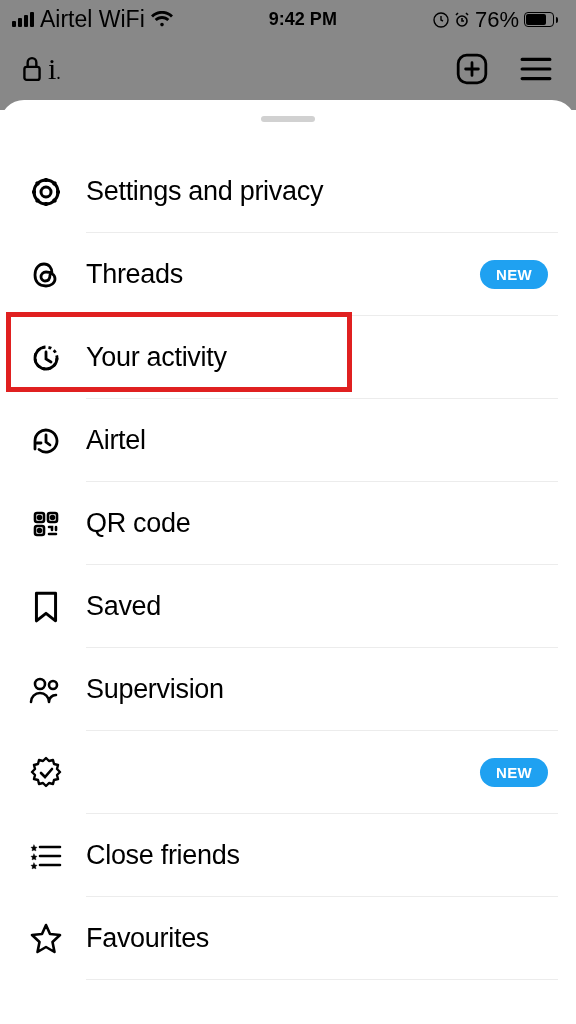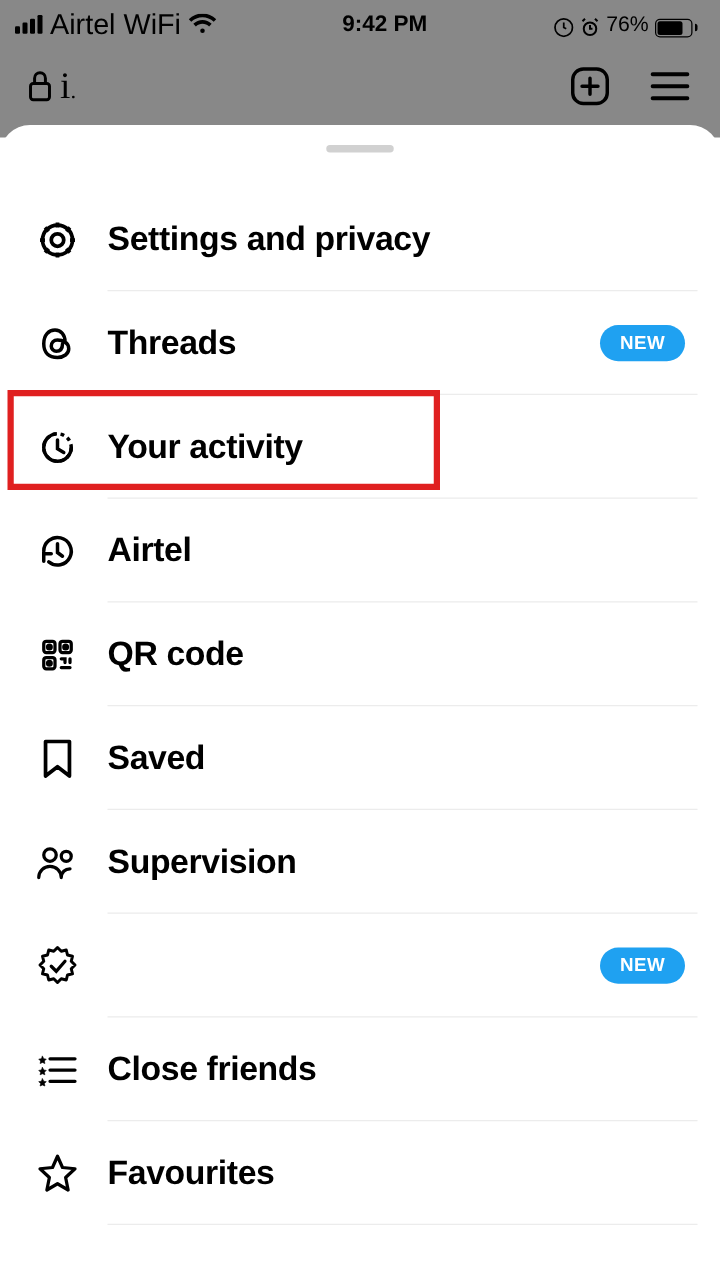--- a/index.html
+++ b/index.html
@@ -29,21 +29,21 @@
       font-weight: 600;
       color: #000;
       background: transparent;
     }
     .status-left { display: flex; align-items: center; gap: 6px; }
     .signal-bars { display: inline-flex; align-items: flex-end; gap: 2px; }
     .signal-bars span { width: 4px; background: #000; border-radius: 1px; }
     .signal-bars span:nth-child(1){height:6px} .signal-bars span:nth-child(2){height:9px}
     .signal-bars span:nth-child(3){height:12px} .signal-bars span:nth-child(4){height:15px}
     .carrier { font-size: 23px; font-weight: 500; }
-    .status-right { display: flex; align-items: flex-end; gap: 5px; font-size: 17px; font-weight: 500;}
+    .status-right { display: flex; align-items: center; gap: 5px; font-size: 22px; font-weight: 500;}
     .battery-icon { display: inline-flex; align-items: center; }
     .battery-body { width: 30px; height: 15px; border: 1.5px solid #000; border-radius: 4px; position: relative; }
     .battery-fill { position: absolute; left: 1px; top: 1px; bottom: 1px; width: 72%; background: #000; border-radius: 2px; }
     .battery-tip { width: 2px; height: 6px; background: #000; margin-left: 2px; border-radius: 0 2px 2px 0; }
 
     .top-header {
       position: relative;
       z-index: 1;
       display: flex;
       justify-content: space-between;
@@ -76,21 +76,21 @@
     }
     .menu-item::after {
       content: '';
       position: absolute;
       left: 86px; right: 18px; bottom: 0;
       height: 1px;
       background: #ececec;
     }
     .menu-item:first-of-type::after {  }
     .menu-icon { width: 36px; height: 36px; display: flex; align-items: center; justify-content: center; flex-shrink: 0; }
-    .menu-label { font-size: 27px; font-weight: 700; margin-left: 22px; color: #000; letter-spacing: -0.3px;}
+    .menu-label { font-size: 27px; font-weight: 400; margin-left: 22px; color: #000; letter-spacing: -0.3px;}
     .badge-new {
       margin-left: auto;
       background: #1fa1f1;
       color: #fff;
       font-size: 15px;
       font-weight: 700;
       padding: 6px 16px;
       border-radius: 20px;
       letter-spacing: 0.3px;
     }

